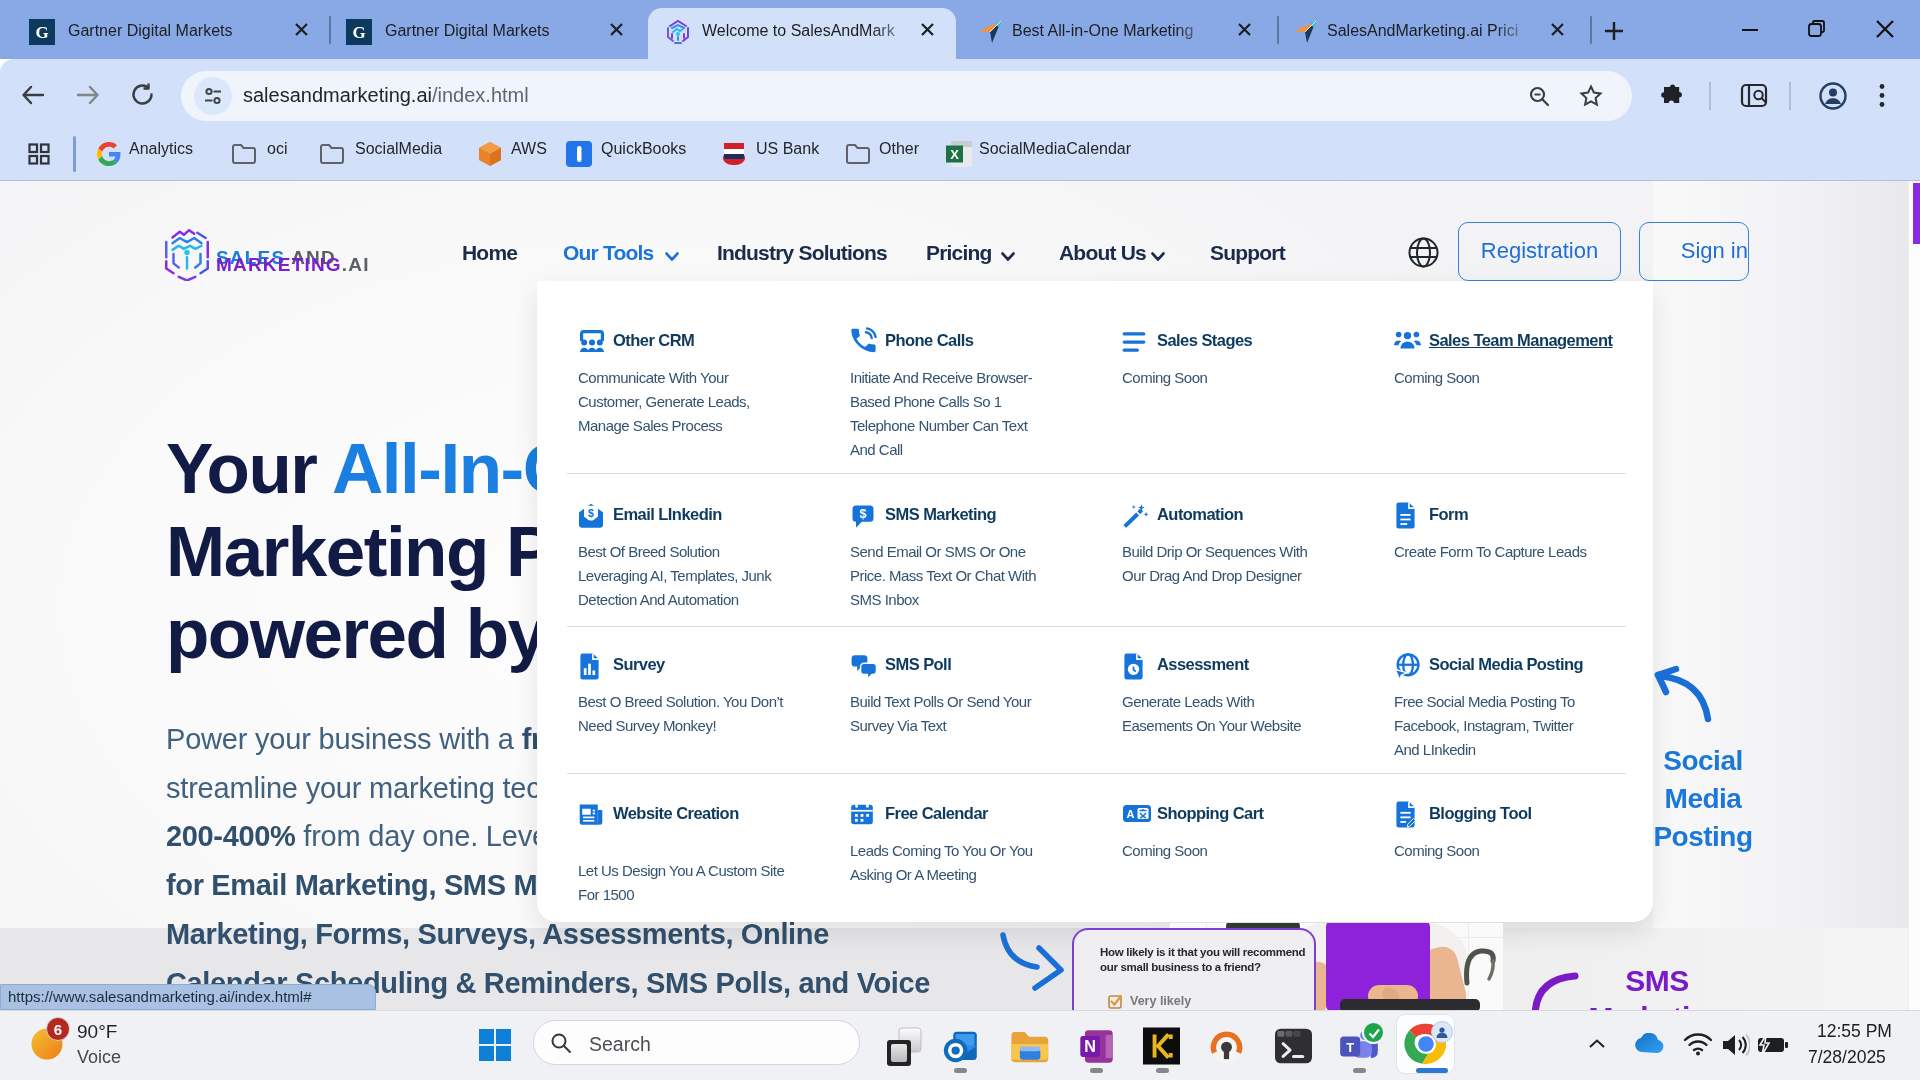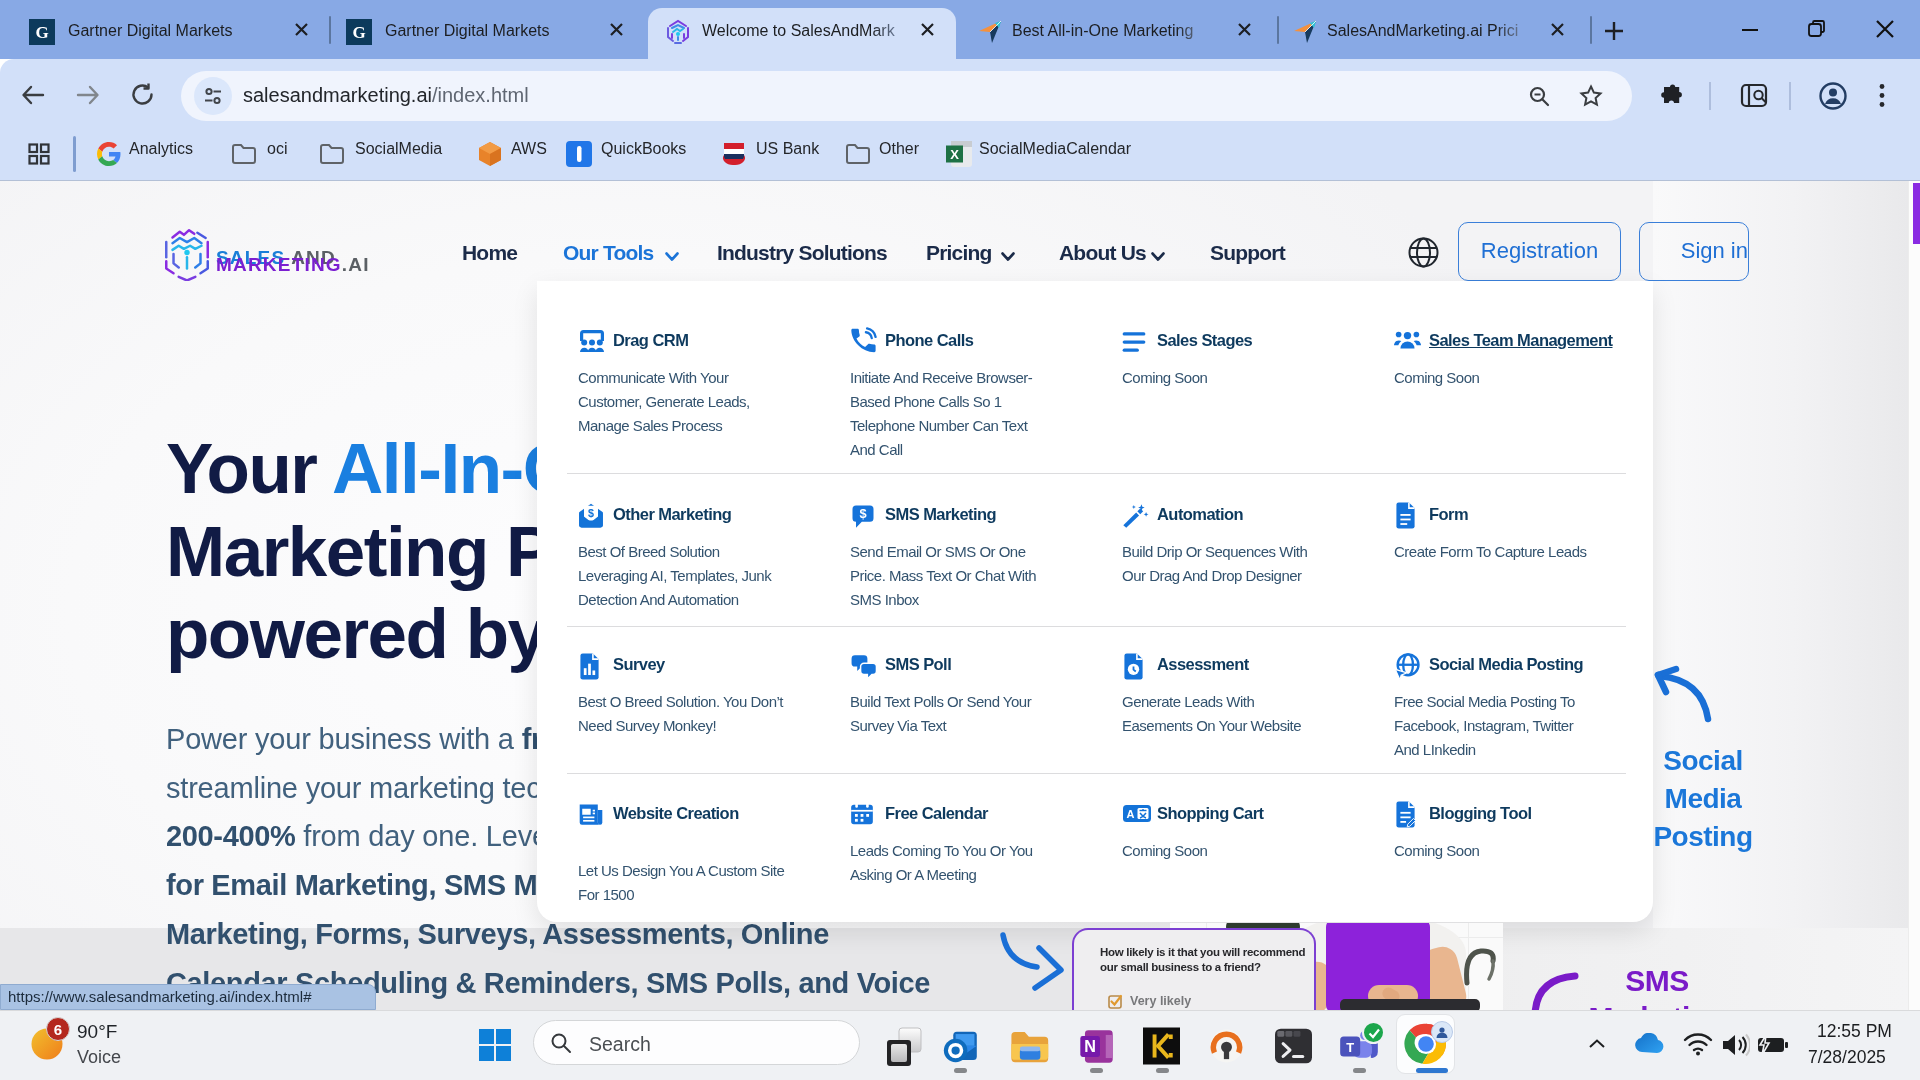--- a/index.html
+++ b/index.html
@@ -323,21 +323,21 @@
           <g fill="#1373d8">
             <path d="M2 13 V5.5 A3.5 3.5 0 0 1 5.5 2 h17 A3.5 3.5 0 0 1 26 5.5 V13 h-3.2 V5.2 H5.2 V13 Z"></path>
             <circle cx="6.2" cy="14.5" r="3"></circle>
             <circle cx="14" cy="14.5" r="3"></circle>
             <circle cx="21.8" cy="14.5" r="3"></circle>
             <path d="M2 24 a4.3 4.3 0 0 1 8.6 0 Z"></path>
             <path d="M9.7 24 a4.3 4.3 0 0 1 8.6 0 Z"></path>
             <path d="M17.4 24 a4.3 4.3 0 0 1 8.6 0 Z"></path>
           </g>
         </svg>
-      <div class="mi-title" style="left:76px;top:50px;">Drag CRM</div>
+      <div class="mi-title" style="left:76px;top:50px;">Other CRM</div>
       <div class="mi-desc" style="left:41px;top:85px;">Communicate With Your<br>Customer, Generate Leads,<br>Manage Sales Process</div>
 
       <svg class="abs" style="left:312px;top:46px" width="28" height="28" viewBox="0 0 24 24">
           <path d="M6.4 9.8c1.6 3.2 4.2 5.8 7.4 7.4l2.5-2.5c.3-.3.8-.4 1.2-.3 1.3.4 2.7.7 4.1.7.7 0 1.2.5 1.2 1.2v4.1c0 .7-.5 1.2-1.2 1.2C11.4 21.6 2 12.2 2 2.8 2 2.1 2.5 1.6 3.2 1.6h4.1c.7 0 1.2.5 1.2 1.2 0 1.4.2 2.8.7 4.1.1.4 0 .9-.3 1.2L6.4 9.8z" fill="#1573da"></path>
           <path d="M14.5 4.5 a6 6 0 0 1 5 5 M15.5 1.2 a9.3 9.3 0 0 1 7.3 7.3" fill="none" stroke="#1573da" stroke-width="2" stroke-linecap="round"></path>
         </svg>
       <div class="mi-title" style="left:348px;top:50px;">Phone Calls</div>
       <div class="mi-desc" style="left:313px;top:85px;">Initiate And Receive Browser-<br>Based Phone Calls So 1<br>Telephone Number Can Text<br>And Call</div>
 
       <svg class="abs" style="left:584px;top:48px" width="26" height="26" viewBox="0 0 24 24">
@@ -365,21 +365,21 @@
 
       <svg class="abs" style="left:40px;top:220px" width="28" height="28" viewBox="0 0 26 26">
           <g fill="#1373d8">
             <path d="M2 10.5 L13 2.5 L24 10.5 L24 22 a2.5 2.5 0 0 1 -2.5 2.5 l-17 0 A2.5 2.5 0 0 1 2 22 Z"></path>
           </g>
           <rect x="6.5" y="4.5" width="13" height="13.5" rx="1.5" fill="#fff"></rect>
           <text x="13" y="14.5" font-size="10" font-weight="bold" fill="#1373d8" text-anchor="middle">$</text>
           <path d="M2 11 V22 a2.5 2.5 0 0 0 2.5 2.5 h17 A2.5 2.5 0 0 0 24 22 V11 L13 19.5 Z" fill="#1373d8"></path>
           <path d="M2.5 10.8 L13 18.2 L23.5 10.8" fill="none" stroke="#fff" stroke-width="0"></path>
         </svg>
-      <div class="mi-title" style="left:76px;top:224px;">Other Marketing</div>
+      <div class="mi-title" style="left:76px;top:224px;">Email LInkedin</div>
       <div class="mi-desc" style="left:41px;top:259px;">Best Of Breed Solution<br>Leveraging AI, Templates, Junk<br>Detection And Automation</div>
 
       <svg class="abs" style="left:312px;top:221px" width="28" height="28" viewBox="0 0 24 24">
           <path d="M3 6 a3 3 0 0 1 3 -3 h12 a3 3 0 0 1 3 3 v8 a3 3 0 0 1 -3 3 h-7 l-5 5 v-5 h-0 a3 3 0 0 1 -3 -3 Z" fill="#1573da"></path>
           <text x="12" y="14" font-size="11" font-weight="bold" fill="#fff" text-anchor="middle">$</text>
         </svg>
       <div class="mi-title" style="left:348px;top:224px;">SMS Marketing</div>
       <div class="mi-desc" style="left:313px;top:259px;">Send Email Or SMS Or One<br>Price. Mass Text Or Chat With<br>SMS Inbox</div>
 
       <svg class="abs" style="left:584px;top:221px" width="28" height="28" viewBox="0 0 24 24">

